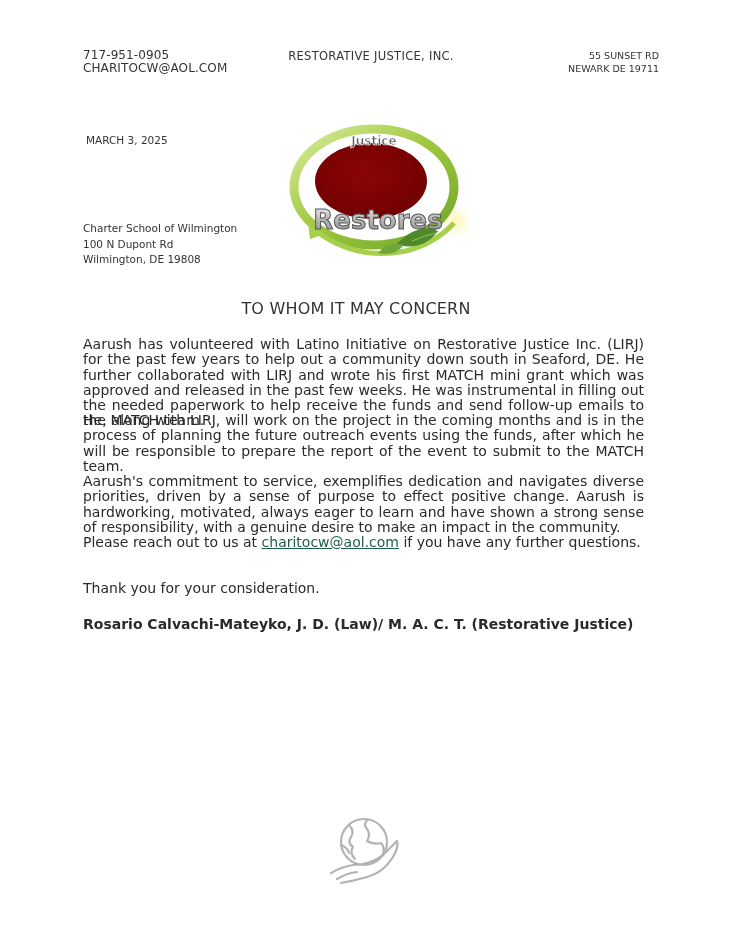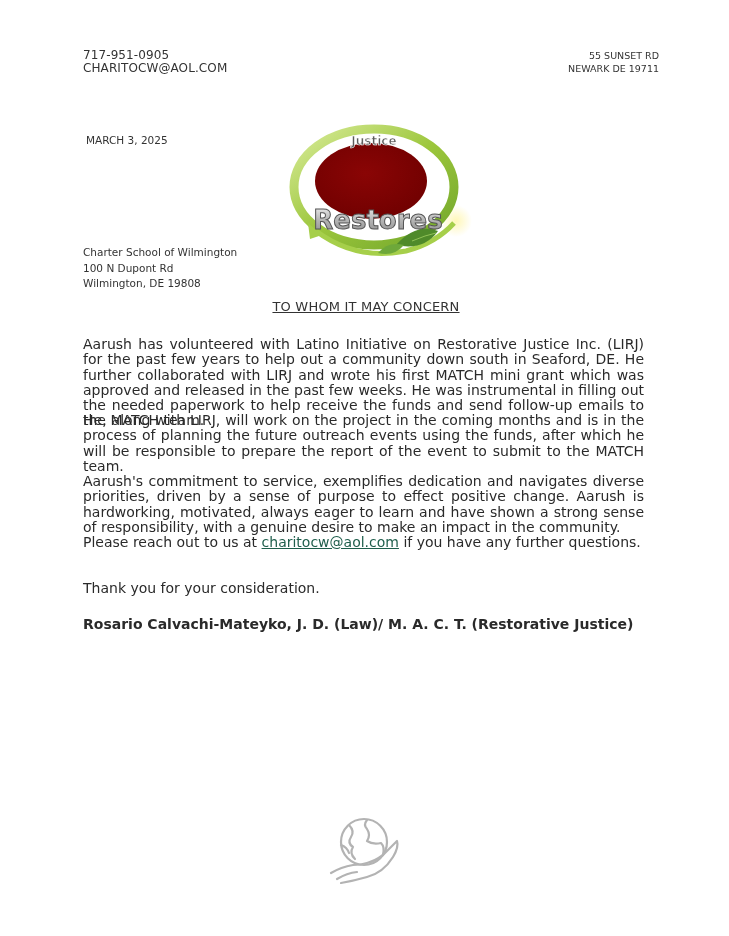--- a/index.html
+++ b/index.html
@@ -49,30 +49,28 @@
     .logo {
       left: 286px; top: 123px;
       width: 186px; height: 142px;
     }
 
     .recipient {
       left: 83px; top: 221px;
       font-size: 10.5px;
       line-height: 15.5px;
       color: #333;
-      margin-top: 24px;
     }
 
     .salutation {
-      left: 244px; top: 299px; width: 244px;
+      left: 234px; top: 299px; width: 244px;
       text-align: center;
-      font-size: 13px;
+      font-size: 16px;
       letter-spacing: 0.2px;
       color: #333;
-      text-decoration: underline;
     }
 
     .body-text {
       left: 83px; width: 561px;
       font-size: 14px;
       line-height: 15.3px;
       color: #2a2a2a;
       text-align: justify;
     }
     .p1 { top: 337px; }
@@ -94,20 +92,21 @@
   </style>
 </head>
 <body>
 
 <div class="abs hdr-left">
   <div>717-951-0905</div>
   <div>CHARITOCW@AOL.COM</div>
 </div>
 
 <div class="abs hdr-center">
+  <div>RESTORATIVE JUSTICE, INC.</div>
 </div>
 
 <div class="abs hdr-right">
   <div>55 SUNSET RD</div>
   <div>NEWARK DE 19711</div>
 </div>
 
 <div class="abs date">MARCH 3, 2025</div>
 
 <div class="abs logo">

